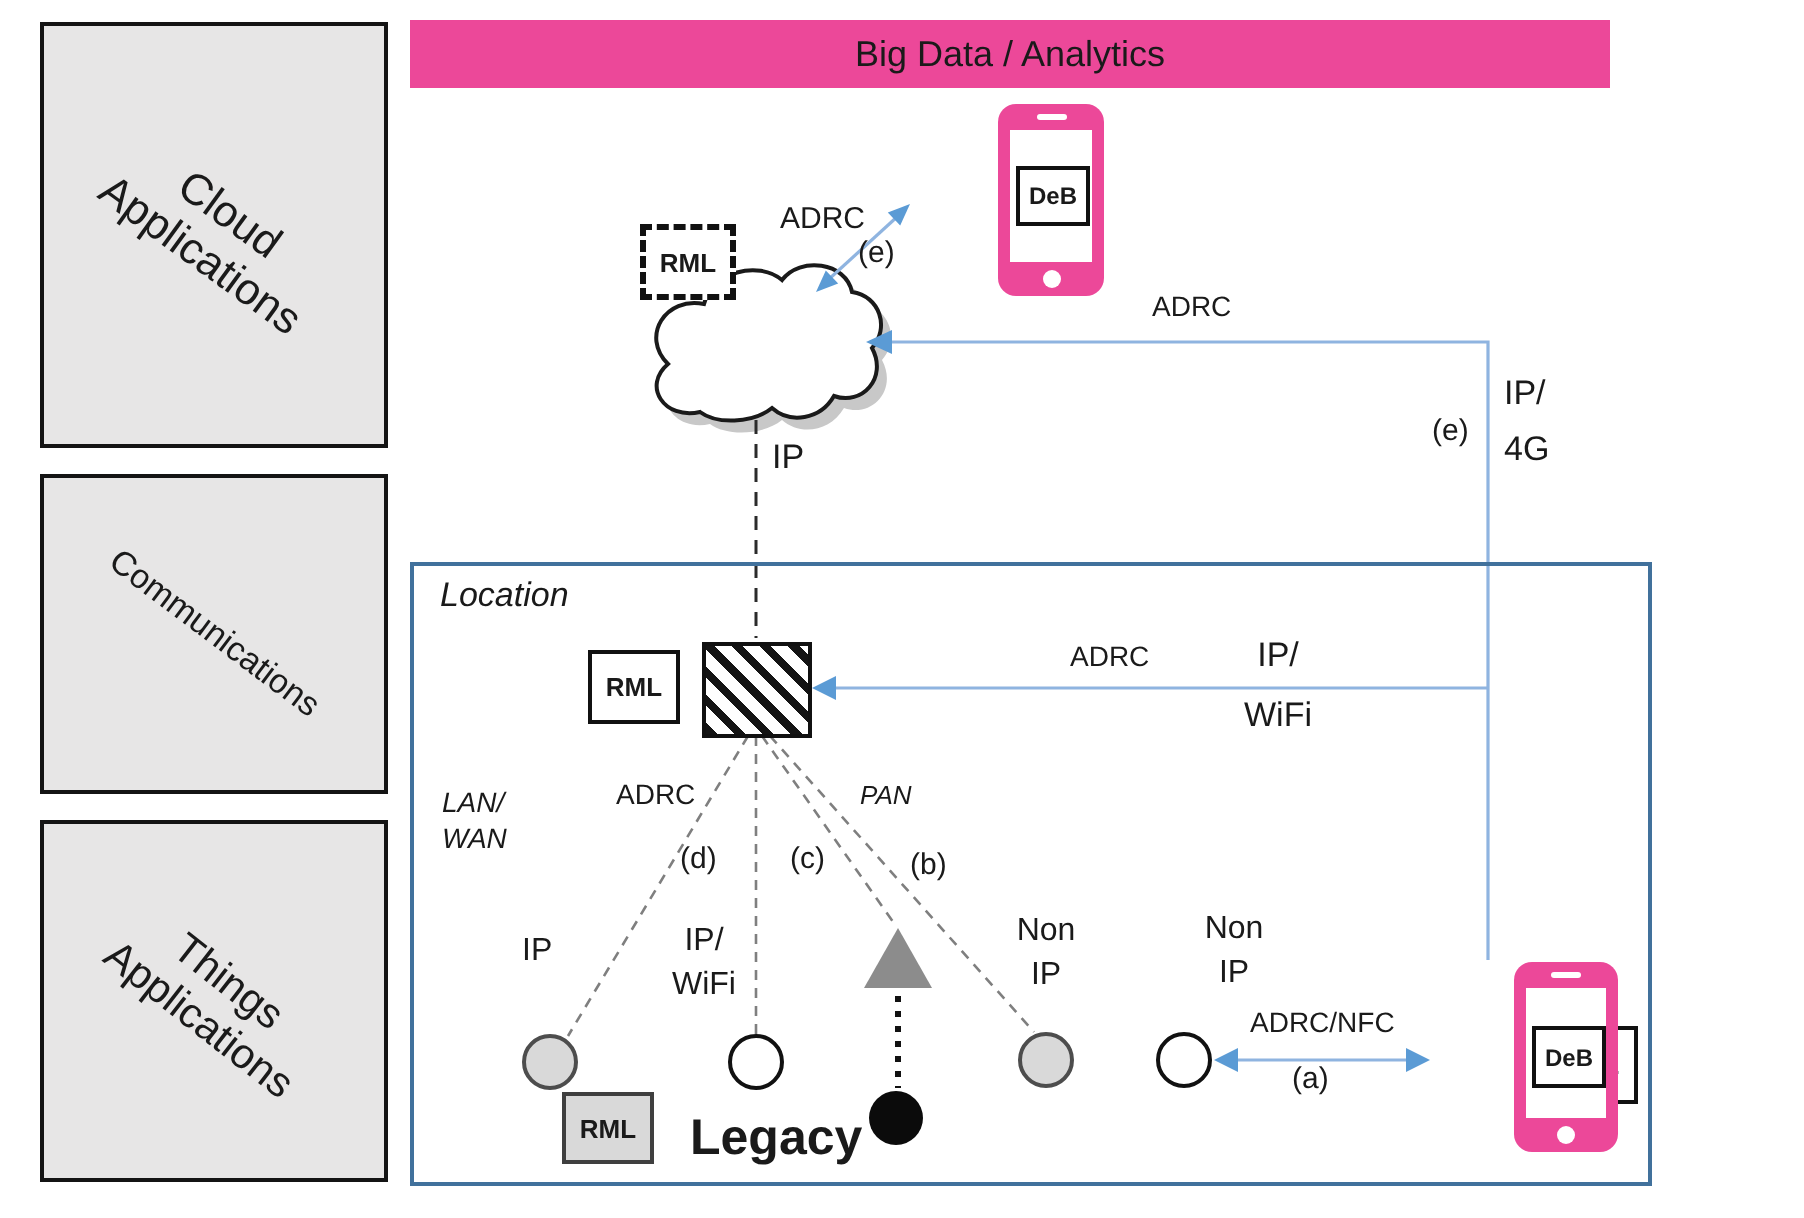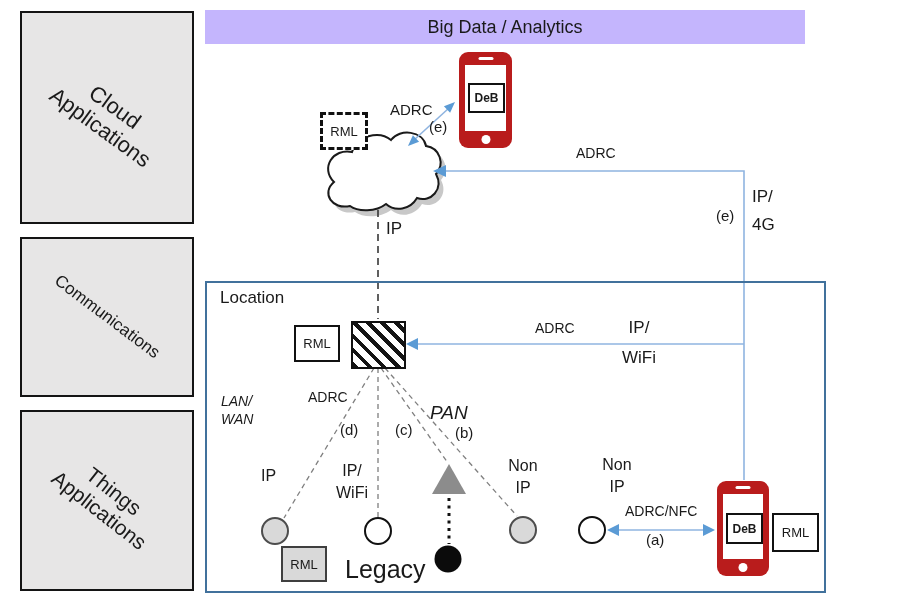--- a/index.html
+++ b/index.html
@@ -1,45 +1,45 @@
 <!DOCTYPE html>
 <html><head>
 <meta charset="utf-8">
 <style>
   html,body{margin:0;padding:0;background:#fff;}
   #canvas{position:relative;width:902px;height:609px;background:#fff;overflow:hidden;
           font-family:"Liberation Sans",sans-serif;color:#1a1a1a;}
   .abs{position:absolute;}
   
-  #banner{left:205px;top:10px;width:600px;height:34px;background:#c4b5fd;
+  #banner{left:205px;top:10px;width:600px;height:34px;background:#ec4899;
           display:flex;align-items:center;justify-content:center;font-size:18px;}
   
   .layer{background:#e7e6e6;border:2px solid #141414;display:flex;align-items:center;
          justify-content:center;text-align:center;line-height:1.12;}
   .layer span{display:block;white-space:pre-line;}
   #layer-cloud{left:20px;top:11px;width:170px;height:209px;font-size:22px;}
   #layer-cloud span{transform:rotate(36deg);}
   #layer-comms{left:20px;top:237px;width:170px;height:156px;font-size:17px;}
   #layer-comms span{transform:rotate(37deg);}
   #layer-things{left:20px;top:410px;width:170px;height:177px;font-size:21px;}
   #layer-things span{transform:rotate(38deg);}
   
   #location-box{left:205px;top:281px;width:617px;height:308px;border:2px solid #41719c;}
-  #location-label{left:13px;top:5px;font-size:17px;}
+  #location-label{left:13px;top:5px;font-size:17px;font-style:italic;}
   
   #gateway{left:351px;top:321px;width:51px;height:44px;border:2px solid #111;
            background:repeating-linear-gradient(45deg,#141414 0 4px,#ffffff 4px 10px);}
   
-  .rml{display:flex;align-items:center;justify-content:center;font-weight:normal;font-size:13px;text-align:right;}
+  .rml{display:flex;align-items:center;justify-content:center;font-weight:bold;font-size:13px;text-align:right;}
   #rml-cloud{left:320px;top:112px;width:42px;height:32px;border:3px dashed #111;background:#fff;}
   #rml-gateway{left:294px;top:325px;width:42px;height:33px;border:2px solid #111;background:#fff;}
   #rml-thing{left:281px;top:546px;width:42px;height:32px;border:2px solid #3f3f3f;background:#d9d9d9;}
   #rml-phone{left:772px;top:513px;width:43px;height:35px;border:2px solid #111;background:#fff;}
   
-  .phone{position:absolute;background:#b91c1c;border-radius:9px;}
+  .phone{position:absolute;background:#ec4899;border-radius:9px;margin-left:40px;}
   .phone .screen{position:absolute;left:6px;top:13px;right:6px;bottom:17px;background:#fff;}
   .phone .speaker{position:absolute;top:5px;left:50%;transform:translateX(-50%);
                   width:15px;height:3px;background:#fff;border-radius:2px;}
   .phone .home{position:absolute;bottom:4px;left:50%;transform:translateX(-50%);
                width:9px;height:9px;background:#fff;border-radius:50%;}
   .phone .deb{position:absolute;border:2px solid #111;background:#fff;font-weight:bold;
               font-size:12px;display:flex;align-items:center;justify-content:center;}
   #phone-top{left:459px;top:52px;width:53px;height:96px;}
   #phone-top .deb{left:3px;top:18px;width:33px;height:26px;}
   #phone-bottom{left:717px;top:481px;width:52px;height:95px;}
@@ -51,29 +51,29 @@
   #lbl-adrc-right{left:576px;top:145px;font-size:14px;}
   #lbl-e-right{left:716px;top:207px;font-size:15px;}
   #lbl-ip4g{left:752px;top:183px;font-size:17px;line-height:1.65;}
   #lbl-ip-cloud{left:386px;top:219px;font-size:17px;}
   #lbl-adrc-wifi{left:535px;top:320px;font-size:14px;}
   #lbl-ipwifi-right{left:613px;top:313px;width:52px;text-align:center;font-size:17px;line-height:1.75;}
   #lbl-lanwan{left:221px;top:392px;font-size:14px;font-style:italic;line-height:1.3;}
   #lbl-adrc-d{left:308px;top:389px;font-size:14px;}
   #lbl-d{left:340px;top:421px;font-size:15px;}
   #lbl-c{left:395px;top:421px;font-size:15px;}
-  #lbl-pan{left:430px;top:390px;font-size:19px;font-style:italic;margin-top:12px;}
+  #lbl-pan{left:430px;top:390px;font-size:13px;font-style:italic;}
   #lbl-b{left:455px;top:424px;font-size:15px;}
   #lbl-ip1{left:261px;top:467px;font-size:16px;}
   #lbl-ipwifi2{left:329px;top:460px;width:46px;text-align:center;font-size:16px;line-height:1.4;}
   #lbl-nonip1{left:503px;top:455px;width:40px;text-align:center;font-size:16px;line-height:1.4;}
   #lbl-nonip2{left:597px;top:454px;width:40px;text-align:center;font-size:16px;line-height:1.4;}
   #lbl-ndef{left:625px;top:503px;font-size:14px;}
   #lbl-a{left:646px;top:531px;font-size:15px;}
-  #lbl-legacy{left:345px;top:555px;font-size:25px;}
+  #lbl-legacy{left:345px;top:555px;font-size:25px;font-weight:bold;}
   #wires{left:0;top:0;pointer-events:none;}
 </style>
 </head>
 <body>
 
 <div id="canvas">
 
   <svg id="wires" class="abs" width="902" height="609" viewBox="0 0 902 609">
 
     <path d="M 350,206 C 332,210 321,193 334,182 C 320,168 333,148 352,152 C 356,136 379,130 391,140 C 400,128 423,131 426,146 C 440,148 445,164 436,174 C 444,189 431,203 417,198 C 410,210 395,212 386,204 C 376,212 358,212 350,206 Z" transform="translate(5,6)" fill="#c8c8c8" stroke="none"></path>

